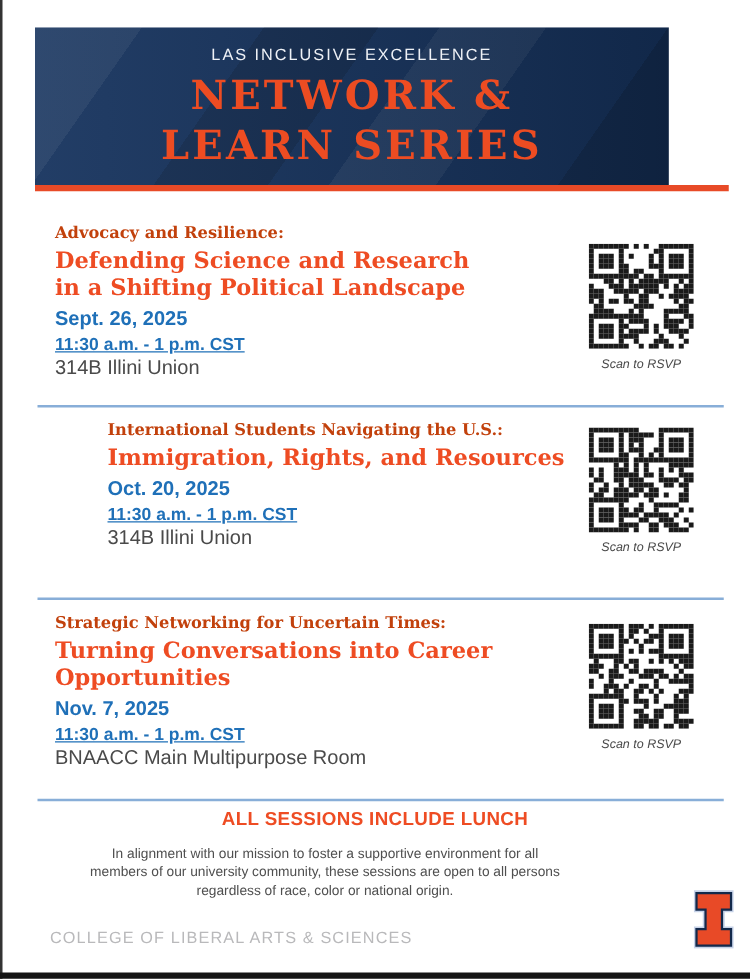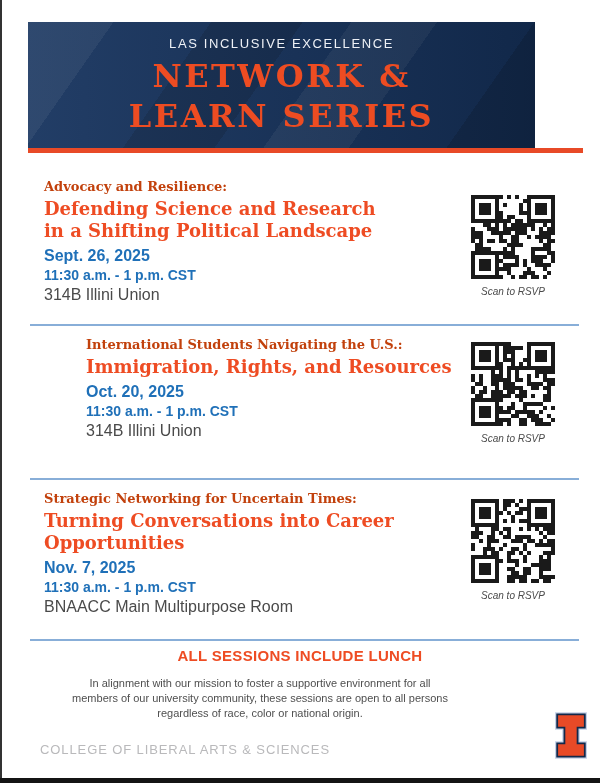--- a/index.html
+++ b/index.html
@@ -43,21 +43,21 @@
   .s1 { top:176px; } .s2 { top:334px;margin-left:42px; } .s3 { top:488px; }
   .session-title {
     font-family:"DejaVu Serif", serif; font-weight:bold;
     color:#c2410c; font-size:13px; line-height:22px; white-space:nowrap;
   }
   .session-subtitle {
     font-family:"DejaVu Serif", serif; font-weight:bold;
     color:#ee4c23; font-size:18px; line-height:22px; white-space:pre-line;
   }
   .session-date { margin-top:3px; color:#1f70b8; font-size:16px; font-weight:bold; line-height:21px; }
-  .session-time { color:#1f70b8; font-size:14px; font-weight:bold; line-height:19px; }
+  .session-time { color:#1f70b8; font-size:14px; font-weight:bold; line-height:19px;text-decoration:underline; }
   .session-location { color:#4a4a4a; font-size:16px; line-height:19px; }
 
   .divider { position:absolute; left:30px; width:549px; height:2px; background:#88aed8; }
   .d1 { top:324px; } .d2 { top:478px; } .d3 { top:639px; }
 
   .qr-wrap { position:absolute; left:471px; width:84px; text-align:center; }
   .q1 { top:195px; } .q2 { top:342px; } .q3 { top:499px; }
   .qr-wrap svg { width:84px; height:84px; background:#fff; display:block; }
   .qr-caption { margin-top:7px; font-size:10px; font-style:italic; color:#4a4a4a; }
 

